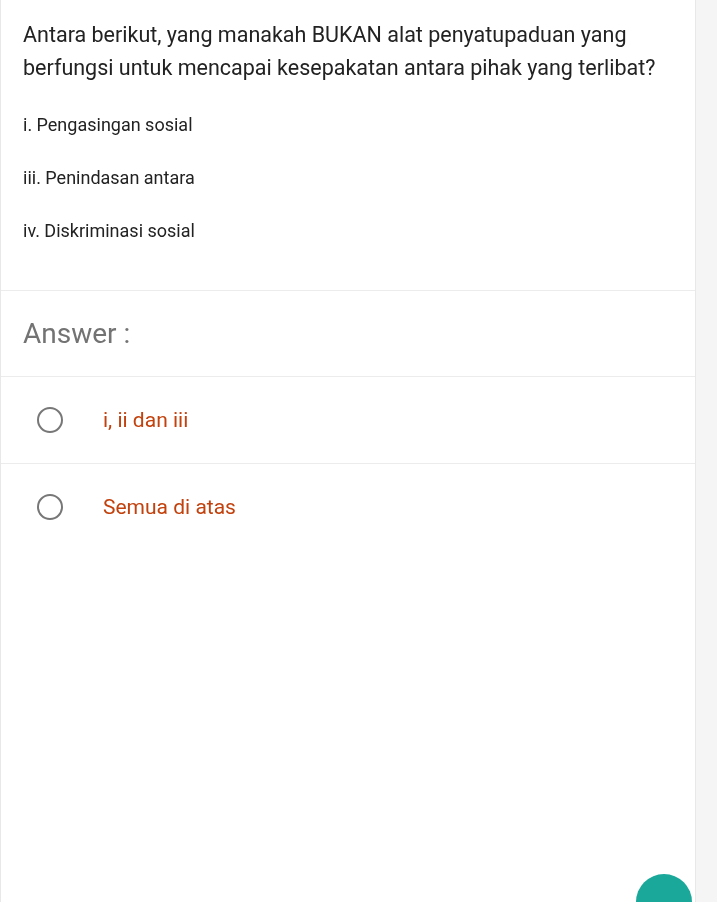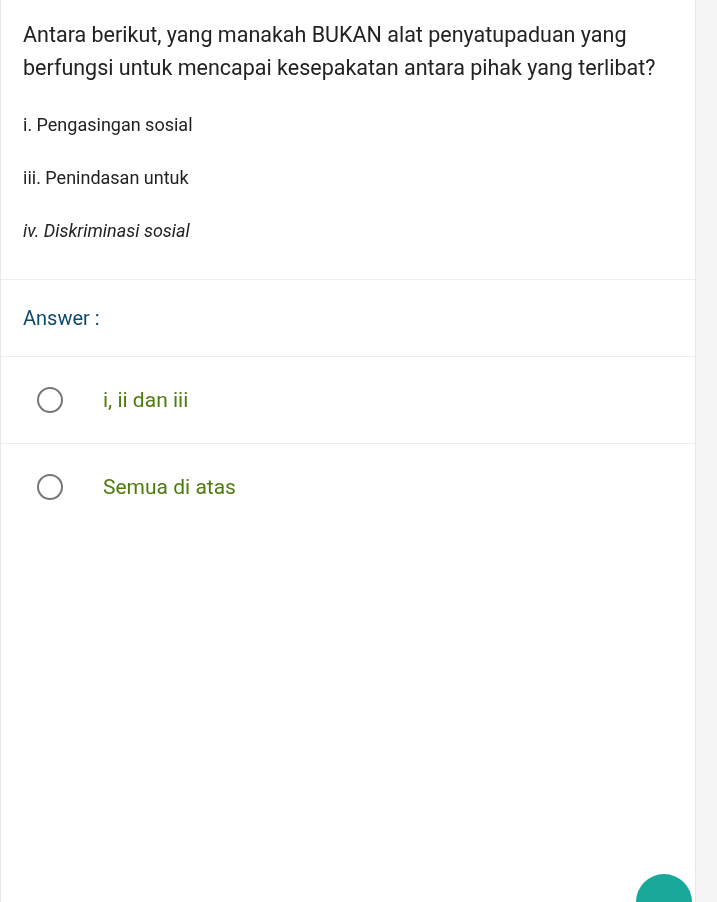--- a/index.html
+++ b/index.html
@@ -33,28 +33,27 @@
     .item-list {
       list-style: none;
     }
     .item-list li {
       font-size: 18px;
       line-height: 1.5;
       margin-bottom: 26px;
       color: #222;
     }
     .item-list li:last-child {
-      margin-bottom: 5px;
-      font-style: italic;
+      margin-bottom: 16px;
     }
     .answer-label-row {
       padding: 26px 22px;
       border-top: 1px solid #ececec;
-      font-size: 20px;
-      color: #0c4a6e;
+      font-size: 28px;
+      color: #737373;
     }
     .options {
       border-top: 1px solid #ececec;
     }
     .option-row {
       display: flex;
       align-items: center;
       padding: 30px 22px 30px 36px;
       gap: 40px;
       border-bottom: 1px solid #ececec;
@@ -71,21 +70,21 @@
       display: flex;
       align-items: center;
       justify-content: center;
       flex-shrink: 0;
     }
     .radio-outer.selected {
       border: 7px solid #0a66ff;
     }
     .option-text {
       font-size: 21px;
-      color: #4d7c0f;
+      color: #c2410c;
     }
     .fab {
       position: absolute;
       bottom: 0;
       right: 4px;
       width: 56px;
       height: 28px;
       background: #1aa89a;
       border-top-left-radius: 28px;
       border-top-right-radius: 28px;
@@ -100,21 +99,21 @@
 </head>
 <body>
 
 <div class="container">
   <div class="card">
 
     <div class="question-section">
       <p class="question-text">Antara berikut, yang manakah BUKAN alat penyatupaduan yang berfungsi untuk mencapai kesepakatan antara pihak yang terlibat?</p>
       <ul class="item-list">
         <li>i. Pengasingan sosial</li>
-        <li>iii. Penindasan untuk</li>
+        <li>iii. Penindasan antara</li>
         <li>iv. Diskriminasi sosial</li>
       </ul>
     </div>
 
     <div class="answer-label-row">Answer :</div>
 
     <div class="options">
 
       <div class="option-row">
         <div class="radio-outer"></div>

